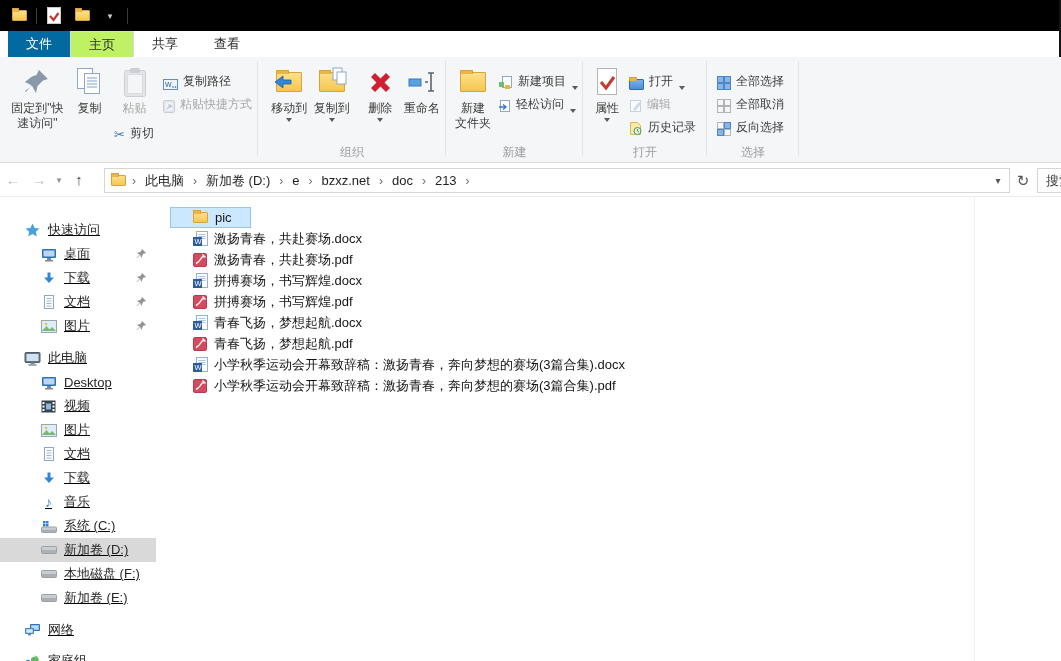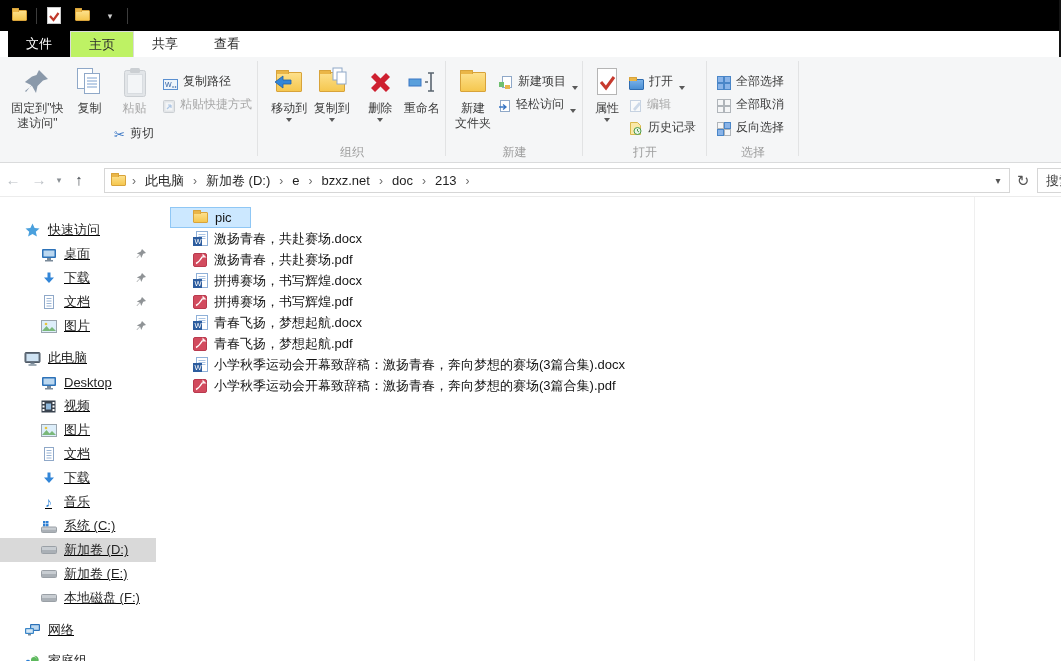--- a/index.html
+++ b/index.html
@@ -11,21 +11,21 @@
   .titlebar { position:absolute; left:0; top:0; width:1061px; height:31px; background:#000;
     display:flex; align-items:center; padding-left:8px; gap:6px; }
   .qat-sep { width:1px; height:16px; background:#3c3c3c; }
   .qat-btn { display:flex; align-items:center; justify-content:center; width:22px; height:24px; }
   .chev { font-size:9px; color:#cfcfcf; }
 
   
   .tabstrip { position:absolute; left:0; top:31px; width:1061px; height:26px; background:#fff;
     display:flex; align-items:stretch; padding-left:8px; }
   .tab { font-size:13px; color:#2b2b2b; padding:0 18px; display:flex; align-items:center; }
-  .tab-file { background:#000000; color:#fff; }
+  .tab-file { background:#0369a1; color:#fff; }
   .tab-active { border:1px solid #dadbdc; border-bottom:none; background:#bef264; }
   .edge-dark { position:absolute; right:0; top:0; width:2px; height:163px; background:#141414; }
 
   
   .ribbon { position:absolute; left:0; top:57px; width:1061px; height:106px; background:#f5f6f7;
     border-bottom:1px solid #dadbdc; display:flex; }
   .rgroup { position:relative; height:100%; flex:0 0 auto; padding:4px 2px 16px 6px; display:flex; }
   .rgroup::after { content:""; position:absolute; right:0; top:4px; bottom:6px; width:1px; background:#e2e3e4; }
   .glabel { position:absolute; left:0; right:0; bottom:1px; text-align:center; font-size:12px; color:#9d9d9d; }
   .bigbtn { display:flex; flex-direction:column; align-items:center; padding:2px 3px; }
@@ -519,30 +519,30 @@
         </span>
         <span>新加卷 (D:)</span>
       </div>
       <div class="srow lv2">
         <span class="sic">
           <svg width="16" height="8" viewBox="0 0 16 8">
               <rect x="0.5" y="0.5" width="15" height="7" rx="1" fill="#c8cdd2" stroke="#9aa0a6"></rect>
               <rect x="1" y="4" width="14" height="3" fill="#aab0b6"></rect>
             </svg>
         </span>
-        <span>新加卷 (E:)</span>
+        <span>本地磁盘 (F:)</span>
       </div>
       <div class="srow lv2">
         <span class="sic">
           <svg width="16" height="8" viewBox="0 0 16 8">
               <rect x="0.5" y="0.5" width="15" height="7" rx="1" fill="#c8cdd2" stroke="#9aa0a6"></rect>
               <rect x="1" y="4" width="14" height="3" fill="#aab0b6"></rect>
             </svg>
         </span>
-        <span>本地磁盘 (F:)</span>
+        <span>新加卷 (E:)</span>
       </div>
 
       <div class="srow lv1 mt8">
         <span class="sic">
           <svg width="17" height="14" viewBox="0 0 17 14">
               <rect x="6" y="1" width="10" height="7" rx="1" fill="#2d72b8"></rect>
               <rect x="7.2" y="2.2" width="7.6" height="4.6" fill="#bcd8f0"></rect>
               <rect x="1" y="5" width="9" height="6" rx="1" fill="#3a86c8"></rect>
               <rect x="2.2" y="6.2" width="6.6" height="3.6" fill="#d6e8f6"></rect>
               <rect x="4" y="11" width="3" height="1.5" fill="#7a8a99"></rect>

